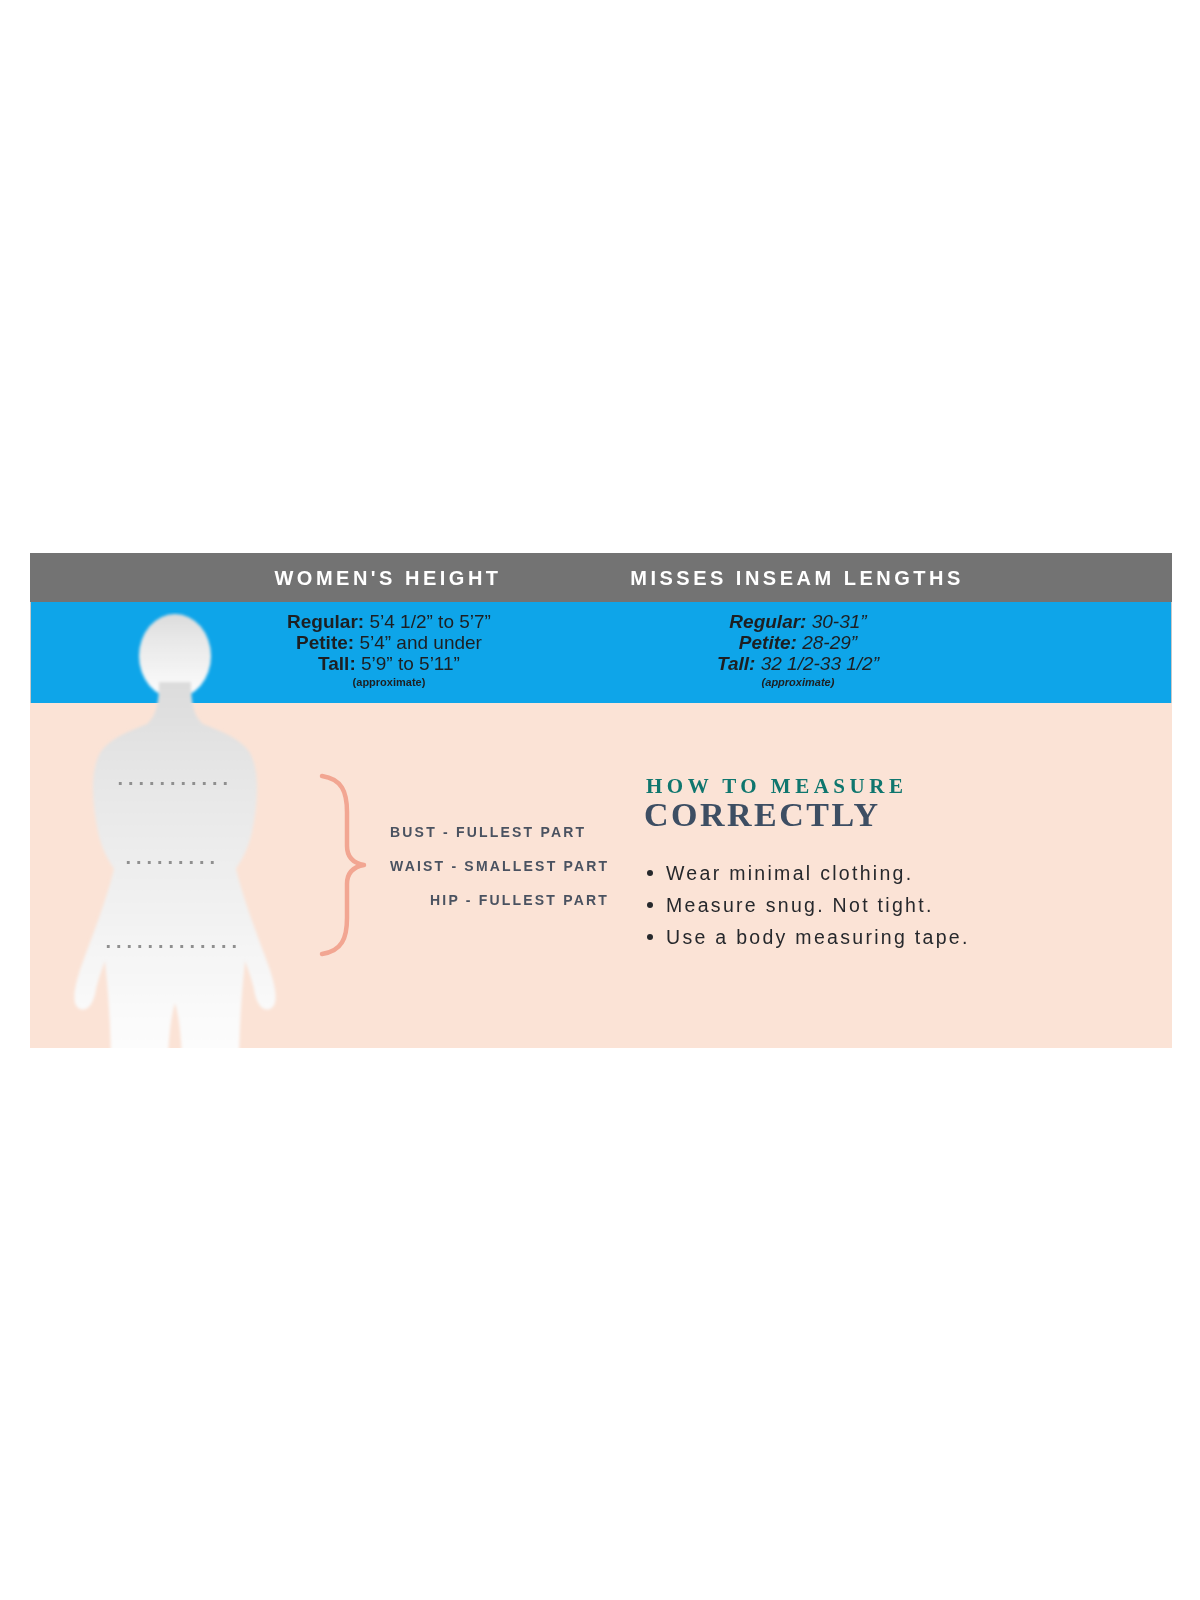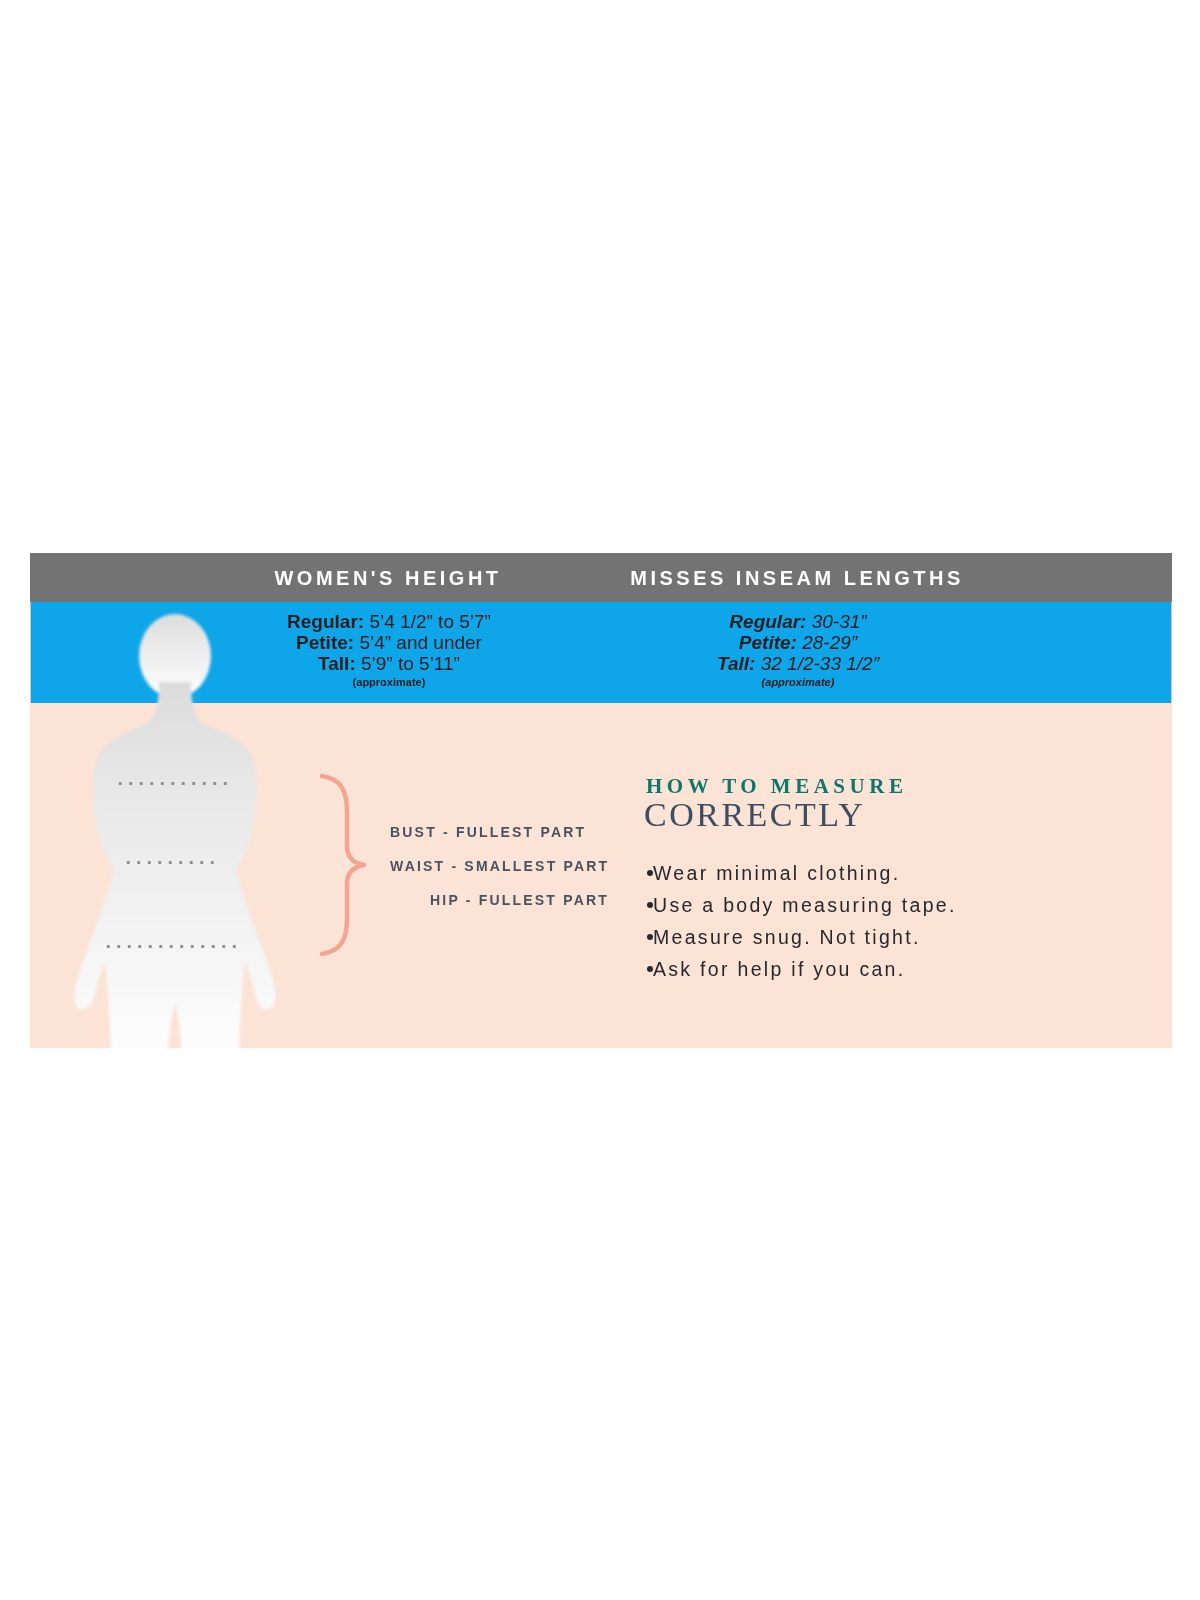--- a/index.html
+++ b/index.html
@@ -62,26 +62,26 @@
   .mlabel.hip{top:339px;margin-left:40px;}
 
   
   .howto-top{
     position:absolute;left:616px;top:221px;
     font-family:"Liberation Serif",serif;font-size:21px;font-weight:700;
     letter-spacing:4.5px;color:#0f766e;white-space:nowrap;
   }
   .howto-main{
     position:absolute;left:614px;top:243px;
-    font-family:"Liberation Serif",serif;font-size:34px;font-weight:400;
+    font-family:"Liberation Serif",serif;font-size:34px;font-weight:700;
     letter-spacing:2.5px;color:#3d4e63;white-space:nowrap;
   }
   .tips{position:absolute;left:617px;top:304px;list-style:none;margin:0;padding:0;}
   .tips li{
-    height:32px;display:flex;align-items:center;
+    height:32px;display:flex;align-items:center;gap:13px;
     font-size:19.5px;letter-spacing:2.3px;color:#26282c;white-space:nowrap;
   }
   .bullet{width:6px;height:6px;border-radius:50%;background:#26282c;flex:0 0 auto;}
 </style>
 </head>
 <body>
 
 <div class="infographic">
 
   <div class="bar">
@@ -184,25 +184,21 @@
   <div class="howto-top">HOW TO MEASURE</div>
   <div class="howto-main">CORRECTLY</div>
 
   <ul class="tips">
     <li>
       <span class="bullet"></span>
       <span>Wear minimal clothing.</span>
     </li>
     <li>
       <span class="bullet"></span>
-      <span>Use a body measuring tape.</span>
-    </li>
-    <li>
-      <span class="bullet"></span>
       <span>Measure snug. Not tight.</span>
     </li>
     <li>
       <span class="bullet"></span>
-      <span>Ask for help if you can.</span>
+      <span>Use a body measuring tape.</span>
     </li>
   </ul>
 
 </div>
 
 </body></html>

